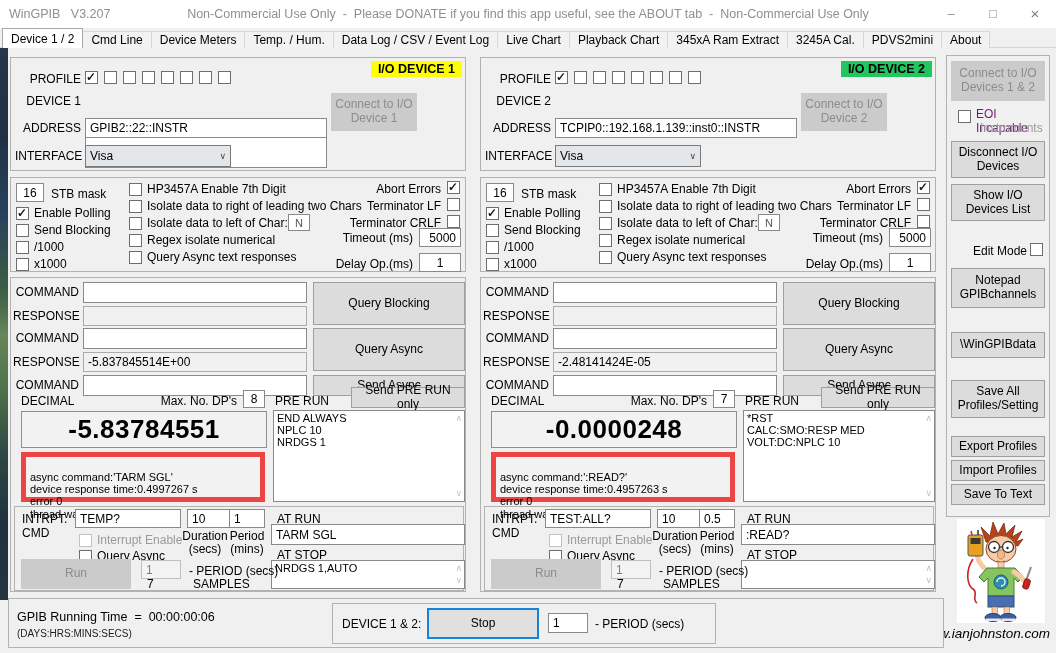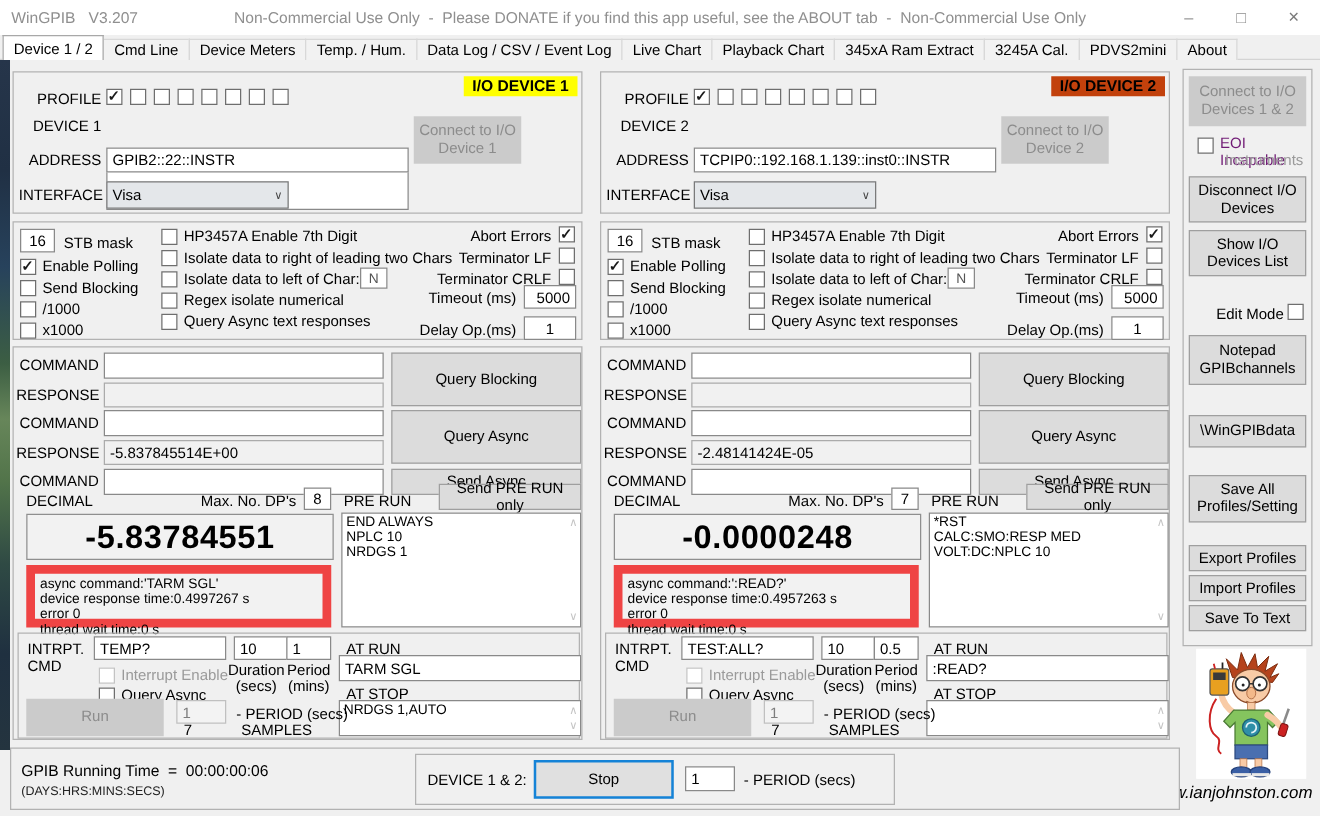--- a/index.html
+++ b/index.html
@@ -75,21 +75,21 @@
   .box3 { left:2px; top:229px; width:456px; height:315px; }
   .cmdl0{left:2px;top:7px;} .cmdl1{left:2px;top:31px;} .cmdl2{left:2px;top:53px;} .cmdl3{left:2px;top:77px;} .cmdl4{left:2px;top:100px;}
   .ci0{left:72px;top:4px;width:224px;height:21px;} .ci1{left:72px;top:28px;width:224px;height:20px;}
   .ci2{left:72px;top:50px;width:224px;height:21px;} .ci3{left:72px;top:74px;width:224px;height:20px;}
   .ci4{left:72px;top:97px;width:224px;height:21px;}
   .qb-btn{left:302px;top:4px;width:152px;height:43px;} .qa-btn{left:302px;top:50px;width:152px;height:43px;} .sa-btn{left:302px;top:97px;width:152px;height:21px;}
   .dec-lbl{position:absolute;left:10px;top:116px;}
   .dp-lbl{position:absolute;left:96px;top:116px;width:130px;text-align:right;}
   .dp-inp{left:232px;top:112px;width:22px;height:18px;text-align:center;}
   .big{position:absolute;left:10px;top:133px;width:246px;height:37px;border:1px solid #8f8f8f;background:#f2f2f2;display:flex;align-items:center;justify-content:center;font-size:26px;font-weight:bold;letter-spacing:0.5px;}
-  .statusbox{position:absolute;left:10px;top:174px;width:244px;height:50px;border:7px solid #ef4444;background:#f2f2f2;font-size:11px;line-height:12.2px;padding:2px 4px;}
+  .statusbox{position:absolute;left:10px;top:174px;width:244px;height:50px;border:5px solid #ef4444;background:#f2f2f2;font-size:11px;line-height:12.2px;padding:14px 4px;}
   .statusbox div{white-space:nowrap;}
   .pre-lbl{position:absolute;left:264px;top:116px;}
   .pre-btn{left:340px;top:109px;width:114px;height:21px;}
   .pre-ta{left:262px;top:132px;width:192px;height:92px;}
   .intrpt{position:absolute;left:3px;top:228px;width:450px;height:85px;border:1px solid #b2b2b2;}
   .it-l1{position:absolute;left:7px;top:5px;} .it-l2{position:absolute;left:7px;top:19px;}
   .it-cmd{left:60px;top:2px;width:106px;height:19px;}
   .it-ie{left:64px;top:26px;} .it-qa{left:64px;top:42px;}
   .it-dur{left:172px;top:2px;width:43px;height:19px;}
   .it-per{left:214px;top:2px;width:36px;height:19px;}
@@ -310,21 +310,21 @@
       <input class="inp dim it-one" value="1" style="">
       <span class="it-plbl">- PERIOD (secs)</span>
       <span class="it-seven">7</span>
       <span class="it-samples">SAMPLES</span>
     </div>
   </div>
 </div>
 
 <div class="panel" id="panel2">
   <div class="gbox box1">
-    <span class="io-badge" style="background-color: #c2410c;">I/O DEVICE 2</span>
+    <span class="io-badge" style="background-color: #22c55e;">I/O DEVICE 2</span>
     <label class="flbl l-profile">PROFILE</label>
     <div class="profile-cbs">
       <span class="cb checked"></span>
       <span class="cb"></span>
       <span class="cb"></span>
       <span class="cb"></span>
       <span class="cb"></span>
       <span class="cb"></span>
       <span class="cb"></span>
       <span class="cb"></span>

